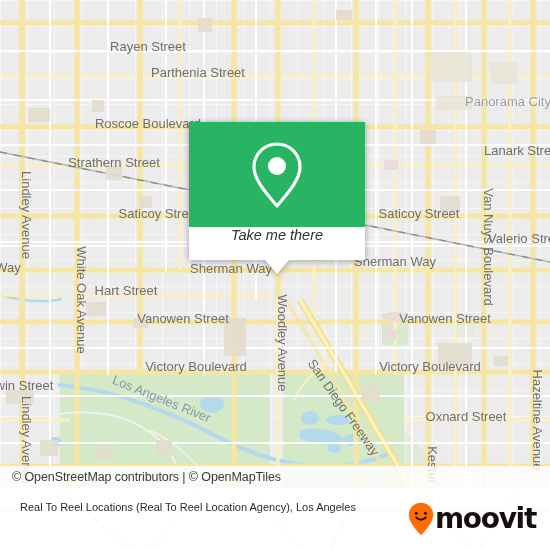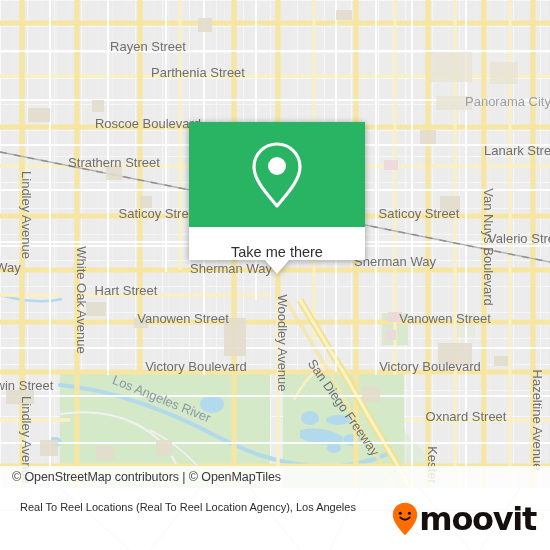--- a/index.html
+++ b/index.html
@@ -52,25 +52,26 @@
     width: 176px; height: 105px;
     background: #28b463;
     display: flex;
     align-items: center;
     justify-content: center;
   }
   #popup-foot {
     width: 176px; height: 33px;
     background: #ffffff;
     display: flex;
-    align-items: flex-end;
+    align-items: flex-start;
     justify-content: center;
     font-size: 14.5px;
     color: #2f2f2f;
     position: relative;
+    font-style: italic;
   }
   #popup-tail {
     position: absolute;
     left: 50%;
     top: 100%;
     margin-left: -12px;
     width: 0; height: 0;
     border-left: 12px solid transparent;
     border-right: 12px solid transparent;
     border-top: 14px solid #ffffff;
@@ -100,21 +101,21 @@
     color: #2b2b2b;
   }
   #moovit-logo {
     position: absolute;
     right: 14px; top: 14px;
     display: flex;
     align-items: center;
     height: 34px;
   }
   #moovit-word {
-    font-size: 32px;
+    font-size: 28px;
     font-weight: bold;
     color: #15100f;
     letter-spacing: -1.3px;
     line-height: 30px;
     margin-left: 1px;
     font-family: "DejaVu Sans", sans-serif;
   }
 
   .lbl { font-family: "Liberation Sans", sans-serif; }
 </style>

